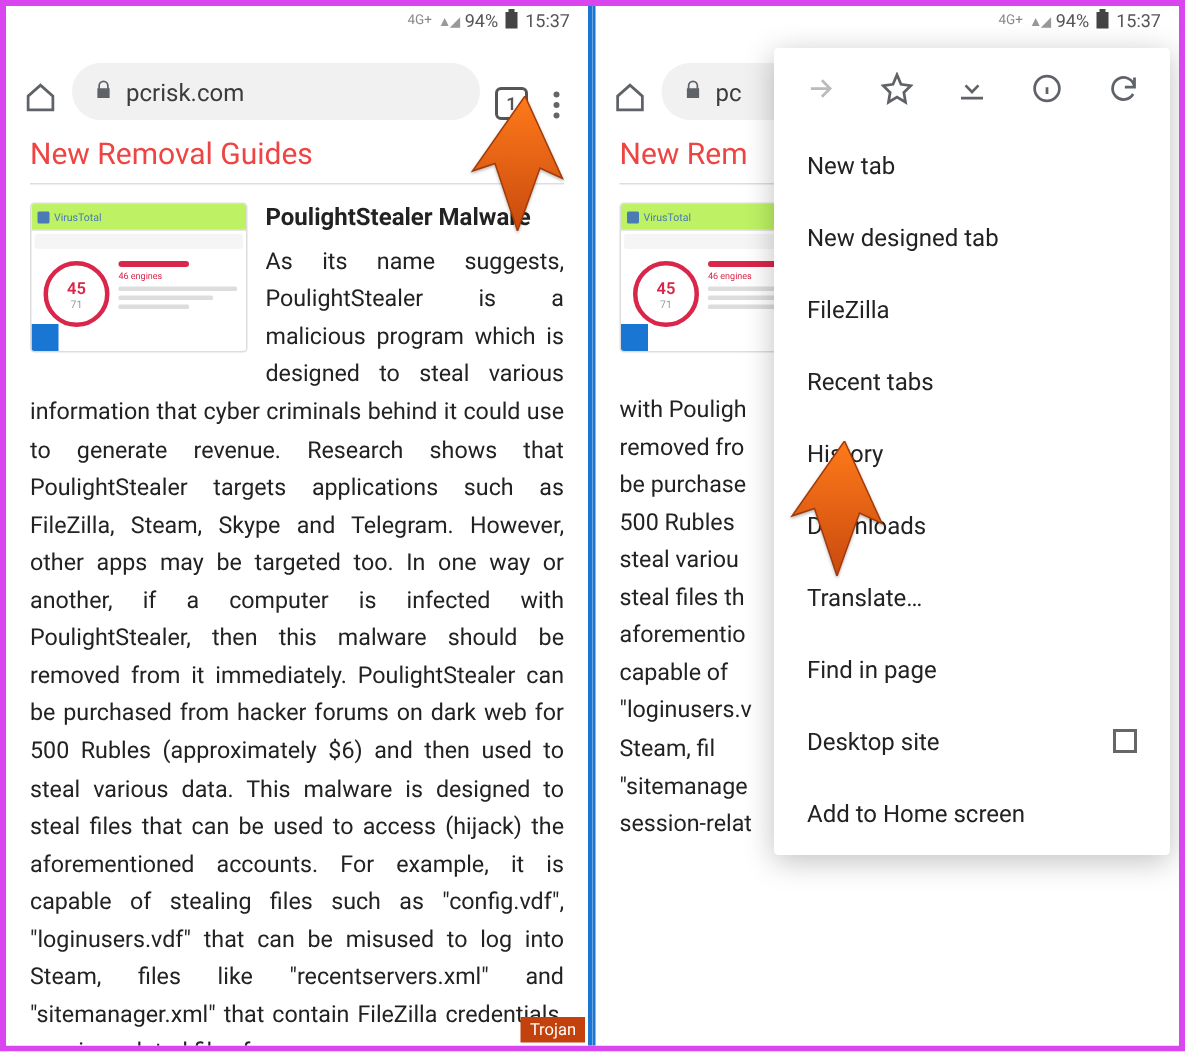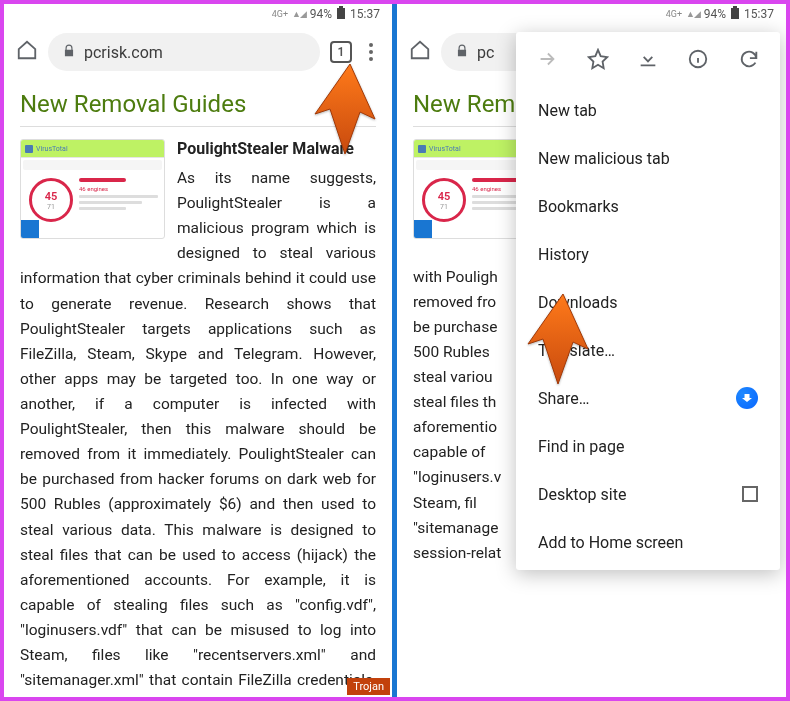--- a/index.html
+++ b/index.html
@@ -6,30 +6,30 @@
   body { font-family: -apple-system, Roboto, Arial, sans-serif; background: #fff; }
   .container { display: flex; width: 790px; height: 701px; border: 4px solid #d946ef; }
   .pane { width: 50%; height: 100%; position: relative; overflow: hidden; background: #fff; }
   .pane-left { border-right: 3px solid #1976d2; }
   .pane-right { border-left: 2px solid #1976d2; }
 
   .status-bar { height: 20px; display: flex; justify-content: flex-end; align-items: center; padding: 0 12px; font-size: 12px; color: #555; gap: 4px;}
   .status-bar .sig { font-size: 9px; letter-spacing:-1px; color:#999;}
   .status-bar .net { font-size: 9px; color:#888;}
 
-  .toolbar { height: 56px; display: flex; align-items: center; padding: 0 12px; gap: 10px; }
+  .toolbar { height: 56px; display: flex; align-items: flex-end; padding: 0 12px; gap: 10px; }
   .home-icon svg { width: 22px; height: 22px; }
   .url-bar { flex: 1; background: #f1f1f1; border-radius: 22px; height: 38px; display: flex; align-items: center; padding: 0 14px; gap: 8px; color: #3c3c3c; font-size: 16px; }
   .lock svg { width: 14px; height: 14px; }
   .tabs-box { width: 22px; height: 22px; border: 2px solid #555; border-radius: 4px; display:flex; align-items:center; justify-content:center; font-size: 12px; font-weight: 600; color:#555;}
   .kebab { width: 18px; height:20px; display:flex; flex-direction:column; justify-content:space-between; align-items:center; padding:1px 0;}
   .kebab span { width:4px; height:4px; background:#666; border-radius:50%;}
 
   .content { padding: 10px 16px; }
-  .section-title { font-size: 24px; color: #4d7c0f; font-weight: 400; border-bottom: 1px solid #ddd; padding-bottom: 8px; margin-bottom: 12px;}
+  .section-title { font-size: 20px; color: #ef4444; font-weight: 400; border-bottom: 1px solid #ddd; padding-bottom: 8px; margin-bottom: 12px;}
   .article { }
   .article-title { font-size: 16px; font-weight: 700; color: #222; margin-bottom: 8px; }
   .thumb { float: left; width: 145px; height: 100px; margin: 0 12px 4px 0; border:1px solid #ddd; border-radius:3px; background:#fff; position:relative; overflow:hidden;}
   .thumb-head { height:18px; background:#bef264; border-bottom:1px solid #e5e5e5; display:flex; align-items:center; padding:0 4px; gap:3px;}
   .thumb-head .vt { font-size:7px; color:#4a7bb5;}
   .thumb-url { height:10px; background:#f5f5f5; margin:2px; border-radius:2px;}
   .thumb-body { display:flex; height:60px;}
   .thumb-circ { width:44px; height:44px; border:3px solid #d9264a; border-radius:50%; margin:6px 0 0 8px; display:flex; flex-direction:column; align-items:center; justify-content:center;}
   .thumb-circ .n1{font-size:11px; color:#d9264a; font-weight:600;}
   .thumb-circ .n2{font-size:7px; color:#999;}
@@ -246,37 +246,36 @@
         <span class="mi">
             <svg width="22" height="22" viewBox="0 0 24 24" fill="none" stroke="currentColor" stroke-width="2">
               <path d="M20 11A8 8 0 1 0 19 16M20 4v7h-7"></path>
             </svg>
           </span>
       </div>
       <div class="menu-item">
           <span>New tab</span>
         </div>
       <div class="menu-item">
-          <span>New malicious tab</span>
-        </div>
-      <div class="menu-item">
-          <span>Bookmarks</span>
+          <span>New designed tab</span>
+        </div>
+      <div class="menu-item">
+          <span>FileZilla</span>
+        </div>
+      <div class="menu-item">
+          <span>Recent tabs</span>
         </div>
       <div class="menu-item">
           <span>History</span>
         </div>
       <div class="menu-item">
           <span>Downloads</span>
         </div>
       <div class="menu-item">
           <span>Translate…</span>
-        </div>
-      <div class="menu-item">
-          <span>Share…</span>
-          <span class="fb"></span>
         </div>
       <div class="menu-item">
           <span>Find in page</span>
         </div>
       <div class="menu-item">
           <span>Desktop site</span>
           <span class="cb"></span>
         </div>
       <div class="menu-item">
           <span>Add to Home screen</span>

